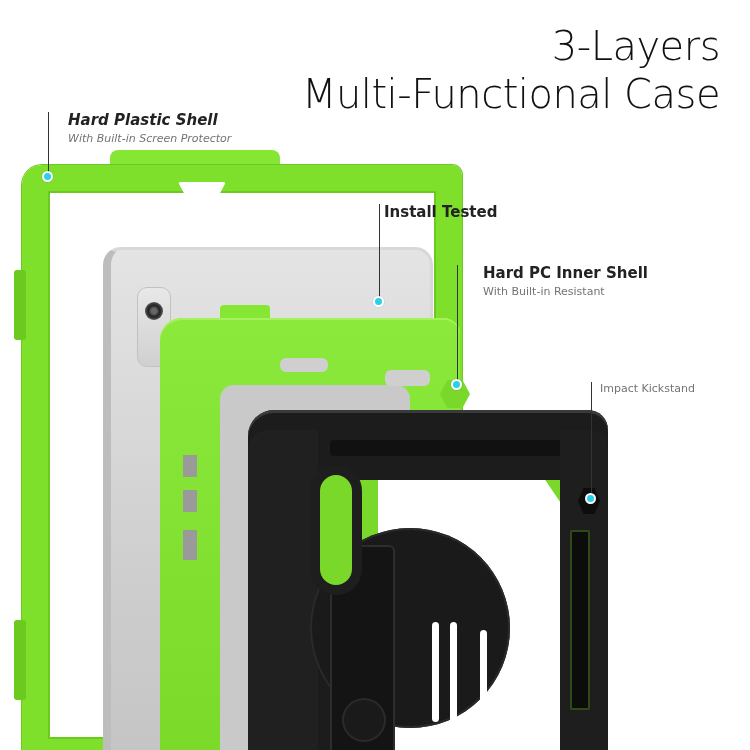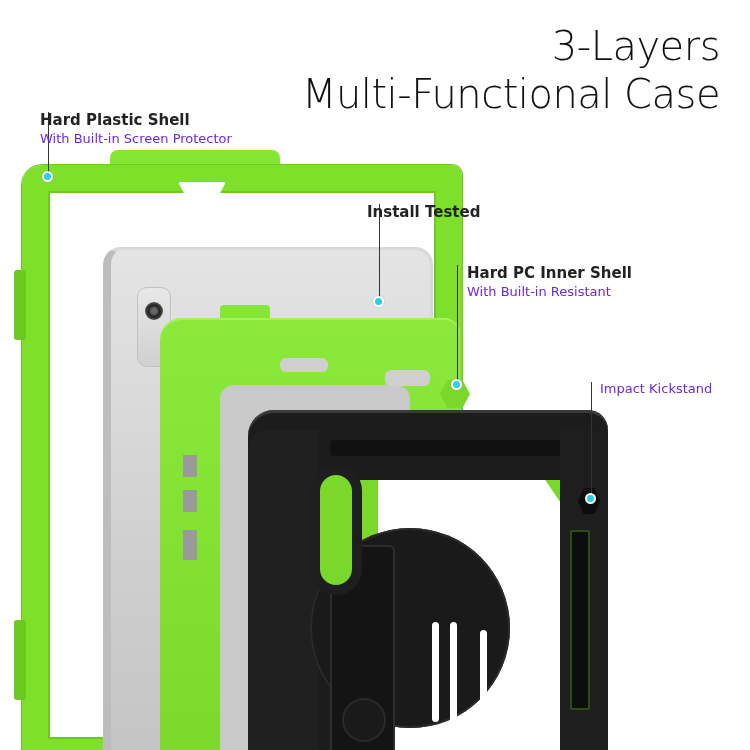--- a/index.html
+++ b/index.html
@@ -8,21 +8,21 @@
 
     .title {
       position: absolute; right: 30px; top: 22px; text-align: right;
       font-family: "DejaVu Sans", sans-serif; font-weight: 300;
       color: #111; font-size: 40px; line-height: 48px; letter-spacing: -0.5px; margin-left: 44px;
     }
     .title .l1, .title .l2 { display: block; }
 
     .callout { position: absolute; }
     .callout .head { font-family: "DejaVu Sans", sans-serif; font-weight: bold; font-size: 15px; color: #222; line-height: 20px; }
-    .callout .sub { font-family: "DejaVu Sans", sans-serif; font-size: 13px; color: #6d28d9; line-height: 17px; }
+    .callout .sub { font-family: "DejaVu Sans", sans-serif; font-size: 11px; color: #737373; line-height: 17px; }
     .vline { position: absolute; width: 1px; background: #333; }
     .dot { position: absolute; width: 11px; height: 11px; border-radius: 50%; background: #2ad0e8; border: 2px solid #fff; box-shadow: 0 0 0 1px rgba(0,0,0,0.05); }
 
     
     .layer { position: absolute; }
     
     .shell-frame {
       left: 22px; top: 165px; width: 440px; height: 600px;
       border: 26px solid #7ee02a; border-radius: 20px 10px 0 0;
       background: transparent;
@@ -128,34 +128,34 @@
 <div class="layer skin-right-inner"></div>
 <div class="layer hex-port"></div>
 
 <div class="title">
   <span class="l1">3-Layers</span>
   <span class="l2">Multi-Functional Case</span>
 </div>
 
 <div class="vline" style="left:48px;top:112px;height:66px;"></div>
 <div class="dot" style="left:42px;top:171px;"></div>
-<div class="callout" style="left:40px;top:110px;">
+<div class="callout" style="left:68px;top:110px;font-style:italic;">
   <div class="head">Hard Plastic Shell</div>
   <div class="sub">With Built-in Screen Protector</div>
 </div>
 
 <div class="vline" style="left:379px;top:204px;height:96px;"></div>
 <div class="dot" style="left:373px;top:296px;"></div>
-<div class="callout" style="left:367px;top:202px;">
+<div class="callout" style="left:384px;top:202px;">
   <div class="head">Install Tested</div>
 </div>
 
 <div class="vline" style="left:457px;top:265px;height:118px;"></div>
 <div class="dot" style="left:451px;top:379px;"></div>
-<div class="callout" style="left:467px;top:263px;">
+<div class="callout" style="left:483px;top:263px;">
   <div class="head">Hard PC Inner Shell</div>
   <div class="sub">With Built-in Resistant</div>
 </div>
 
 <div class="vline" style="left:591px;top:382px;height:116px;"></div>
 <div class="dot" style="left:585px;top:493px;"></div>
 <div class="callout" style="left:600px;top:380px;">
   <div class="sub">Impact Kickstand</div>
 </div>
 

